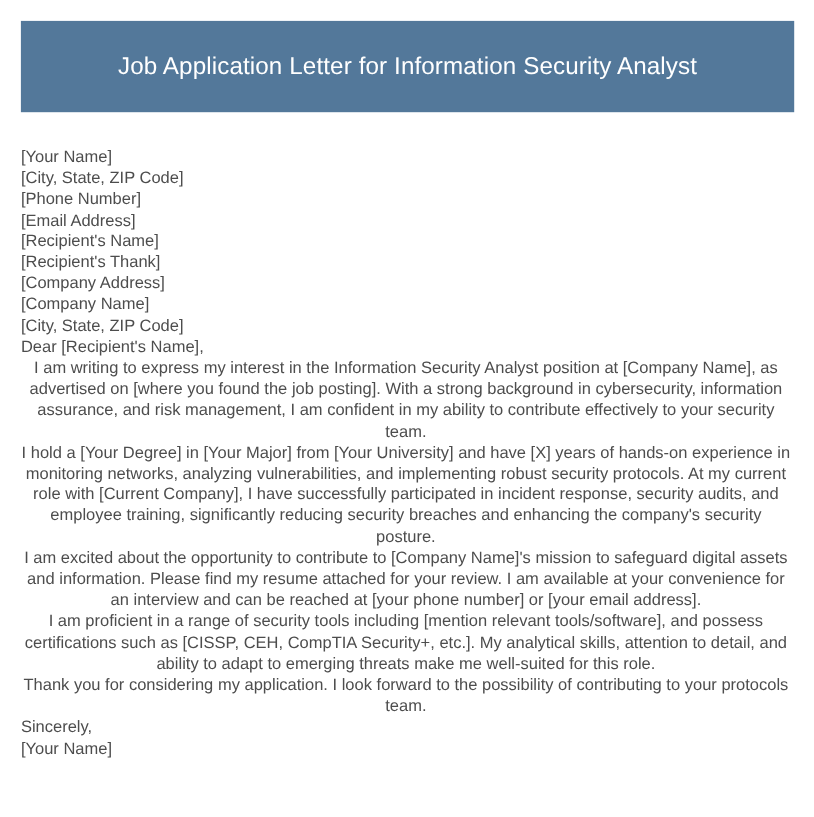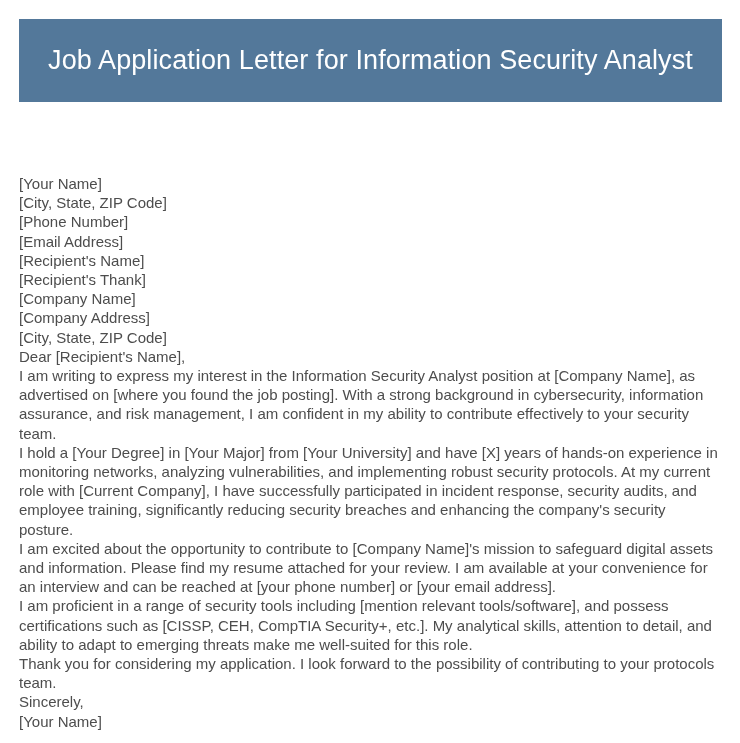--- a/index.html
+++ b/index.html
@@ -33,52 +33,51 @@
     background: #53789A;
     display: flex;
     align-items: center;
     justify-content: center;
     box-sizing: border-box;
   }
 
   .header-title {
     color: #ffffff;
     font-family: "Liberation Sans", sans-serif;
-    font-size: 27px;
+    font-size: 22px;
     font-weight: 400;
     letter-spacing: 0.1px;
     line-height: 1.2;
     text-align: center;
     white-space: nowrap;
   }
 
   
   .letter-body {
     position: absolute;
     left: 19px;
     top: 133px;
     width: 700px;
     color: #4d4d4d;
     font-family: "Liberation Sans", sans-serif;
     font-size: 15px;
     line-height: 19.2px;
     font-weight: 400;
-    margin-top: 41px;
   }
 
   .letter-line {
     display: block;
     white-space: nowrap;
   }
 
   .letter-para {
     display: block;
     margin: 0;
     padding: 0;
-    text-align: left;
+    text-align: center;
   }
 </style>
 </head>
 <body>
 
 <div class="page">
 
   <div class="header-banner">
     <div class="header-title">Job Application Letter for Information Security Analyst</div>
   </div>
@@ -88,22 +87,22 @@
     <div>
       <span class="letter-line">[Your Name]</span>
       <span class="letter-line">[City, State, ZIP Code]</span>
       <span class="letter-line">[Phone Number]</span>
       <span class="letter-line">[Email Address]</span>
     </div>
 
     <div>
       <span class="letter-line">[Recipient's Name]</span>
       <span class="letter-line">[Recipient's Thank]</span>
+      <span class="letter-line">[Company Address]</span>
       <span class="letter-line">[Company Name]</span>
-      <span class="letter-line">[Company Address]</span>
       <span class="letter-line">[City, State, ZIP Code]</span>
     </div>
 
     <span class="letter-line">Dear [Recipient's Name],</span>
 
     <p class="letter-para">I am writing to express my interest in the Information Security Analyst position at [Company Name], as advertised on [where you found the job posting]. With a strong background in cybersecurity, information assurance, and risk management, I am confident in my ability to contribute effectively to your security team.</p>
     <p class="letter-para">I hold a [Your Degree] in [Your Major] from [Your University] and have [X] years of hands-on experience in monitoring networks, analyzing vulnerabilities, and implementing robust security protocols. At my current role with [Current Company], I have successfully participated in incident response, security audits, and employee training, significantly reducing security breaches and enhancing the company's security posture.</p>
     <p class="letter-para">I am excited about the opportunity to contribute to [Company Name]'s mission to safeguard digital assets and information. Please find my resume attached for your review. I am available at your convenience for an interview and can be reached at [your phone number] or [your email address].</p>
     <p class="letter-para">I am proficient in a range of security tools including [mention relevant tools/software], and possess certifications such as [CISSP, CEH, CompTIA Security+, etc.]. My analytical skills, attention to detail, and ability to adapt to emerging threats make me well-suited for this role.</p>
     <p class="letter-para">Thank you for considering my application. I look forward to the possibility of contributing to your protocols team.</p>

